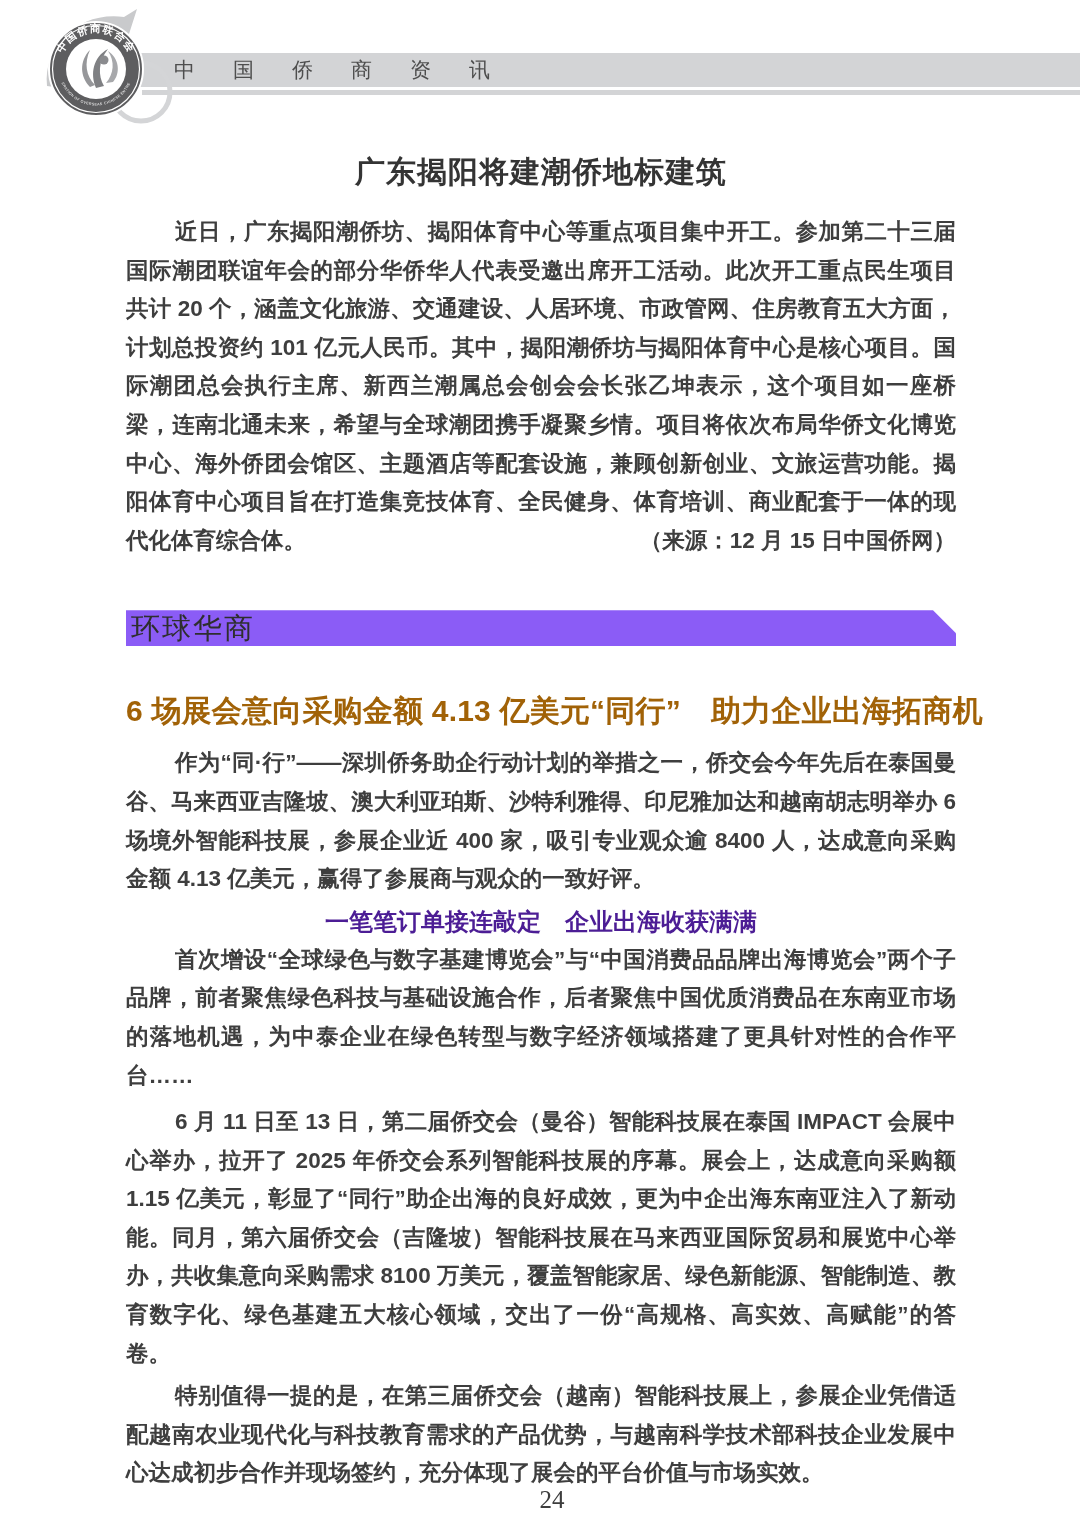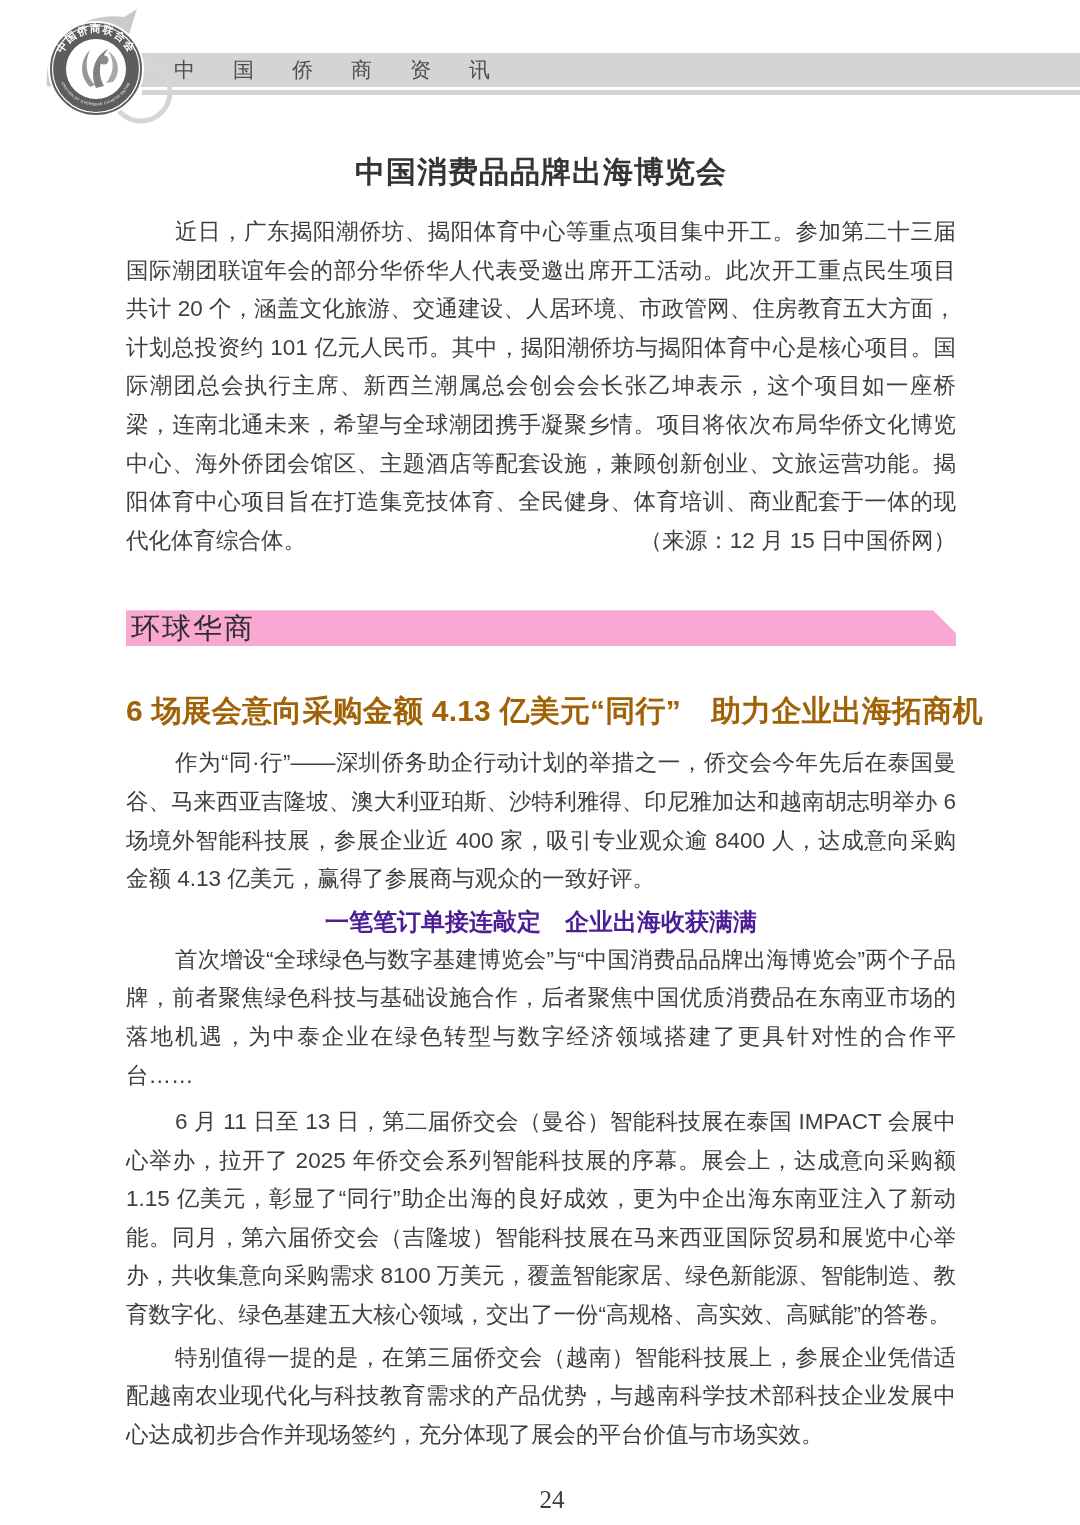--- a/index.html
+++ b/index.html
@@ -34,27 +34,27 @@
   .content {
     position:absolute; left:126px; top:0; width:830px;
   }
   .article-title {
     margin:152px 0 0 0;
     font-size:30px; line-height:40px; font-weight:bold;
     text-align:center; color:#343434; letter-spacing:1px;
   }
   p.body-para {
     margin:0; font-size:22.5px; line-height:38.6px;
-    text-align:justify; text-indent:49px; color:#3e3e3e;
+    text-align:justify; text-indent:49px; color:#3e3e3e;font-weight:bold;
   }
   #p1 { margin-top:21px; }
   #p1 .source { float:right; text-indent:0; }
 
   .section-bar {
-    margin-top:50px; height:36px; background:#f9a8d4;
+    margin-top:50px; height:36px; background:#8b5cf6;
     clip-path:polygon(0 0, calc(100% - 23px) 0, 100% 23px, 100% 100%, 0 100%);
   }
   .section-label {
     font-family:"Liberation Serif", serif;
     font-size:29px; line-height:36px; color:#2e2e2e;
     padding-left:5px; letter-spacing:2px;
   }
 
   .headline {
     margin:45px 0 0 0;
@@ -108,21 +108,21 @@
   <g>
     <path d="M52,79 C42,69 41,53 52,42 C46,55 48,68 57,77 Z" fill="#96979a"></path>
     <path d="M58,80 C52,66 55,49 70,41 C60,53 60,68 66,78 Z" fill="#7f8083"></path>
     <path d="M68,75 C76,66 77,53 70,43 C81,50 83,65 75,74 Z" fill="#a7a8ab"></path>
     <circle cx="66" cy="52" r="4.5" fill="#8a8b8e"></circle>
   </g>
 </svg>
 
 <div class="content">
 
-  <h1 class="article-title">中国消费品品牌出海博览会</h1>
+  <h1 class="article-title">广东揭阳将建潮侨地标建筑</h1>
 
   <p class="body-para" id="p1"><span>近日，广东揭阳潮侨坊、揭阳体育中心等重点项目集中开工。参加第二十三届国际潮团联谊年会的部分华侨华人代表受邀出席开工活动。此次开工重点民生项目共计 20 个，涵盖文化旅游、交通建设、人居环境、市政管网、住房教育五大方面，计划总投资约 101 亿元人民币。其中，揭阳潮侨坊与揭阳体育中心是核心项目。国际潮团总会执行主席、新西兰潮属总会创会会长张乙坤表示，这个项目如一座桥梁，连南北通未来，希望与全球潮团携手凝聚乡情。项目将依次布局华侨文化博览中心、海外侨团会馆区、主题酒店等配套设施，兼顾创新创业、文旅运营功能。揭阳体育中心项目旨在打造集竞技体育、全民健身、体育培训、商业配套于一体的现代化体育综合体。</span><span class="source">（来源：12 月 15 日中国侨网）</span></p>
 
   <div class="section-bar">
     <div class="section-label">环球华商</div>
   </div>
 
   <h2 class="headline">6 场展会意向采购金额 4.13 亿美元“同行”　助力企业出海拓商机</h2>
 
   <p class="body-para" id="p2">作为“同·行”——深圳侨务助企行动计划的举措之一，侨交会今年先后在泰国曼谷、马来西亚吉隆坡、澳大利亚珀斯、沙特利雅得、印尼雅加达和越南胡志明举办 6 场境外智能科技展，参展企业近 400 家，吸引专业观众逾 8400 人，达成意向采购金额 4.13 亿美元，赢得了参展商与观众的一致好评。</p>

